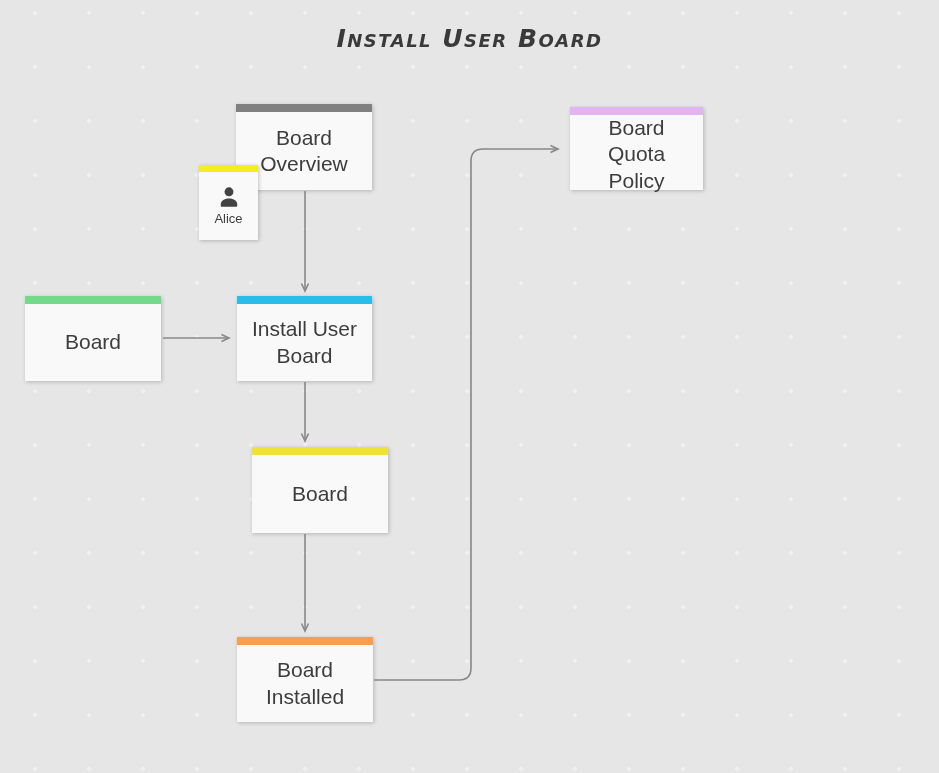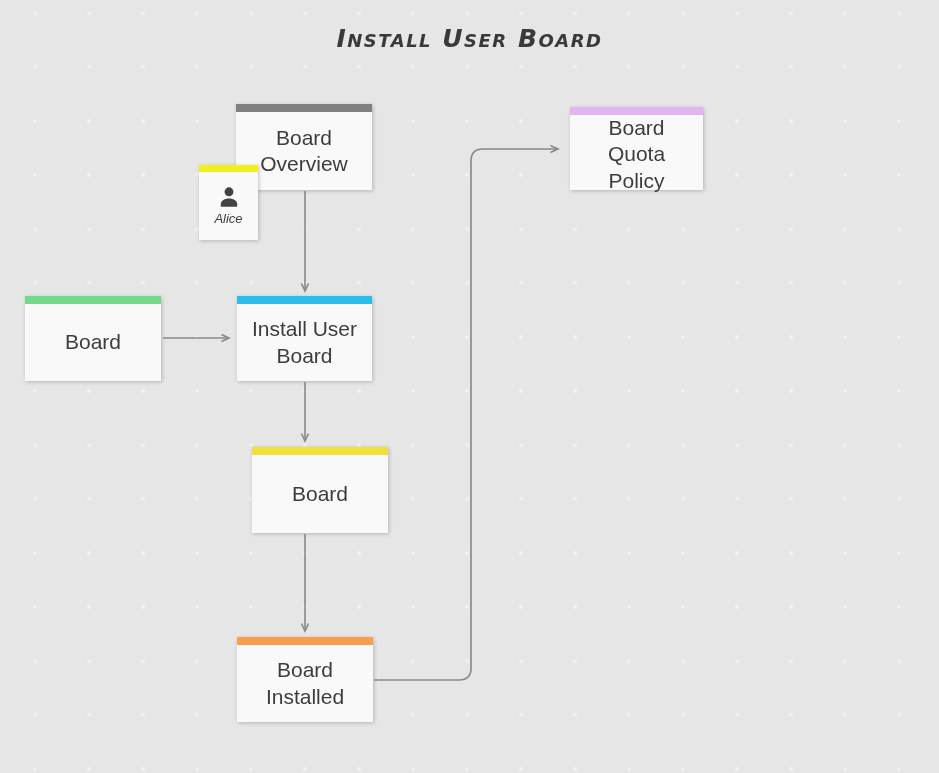--- a/index.html
+++ b/index.html
@@ -31,21 +31,21 @@
   .node .bar{height:8px;width:100%;flex:0 0 auto;}
   .node .label{
     flex:1;display:flex;align-items:center;justify-content:center;
     text-align:center;
     font-size:21px;line-height:1.25;color:#3d3d3d;
     padding:0 10px;
   }
   .n-board-overview{left:236px;top:104px;width:136px;height:86px;}
   .n-alice{left:199px;top:165px;width:59px;height:75px;z-index:3;}
   .n-alice .bar{height:7px;}
-  .n-alice .label{flex-direction:column;font-size:13px;padding:0 4px;gap:1px;font-style:italic;}
+  .n-alice .label{flex-direction:column;font-size:13px;padding:0 4px;gap:1px;}
   .n-quota{left:25px;top:296px;width:136px;height:85px;}
   .n-install-user-board{left:237px;top:296px;width:135px;height:85px;}
   .n-board{left:252px;top:447px;width:136px;height:86px;}
   .n-board-installed{left:237px;top:637px;width:136px;height:85px;}
   .n-board-quota-policy{left:570px;top:107px;width:133px;height:83px;}
   .edges{position:absolute;left:0;top:0;z-index:2;pointer-events:none;}
   .person-svg{width:26px;height:26px;display:block;}
 </style>
 </head>
 <body>

